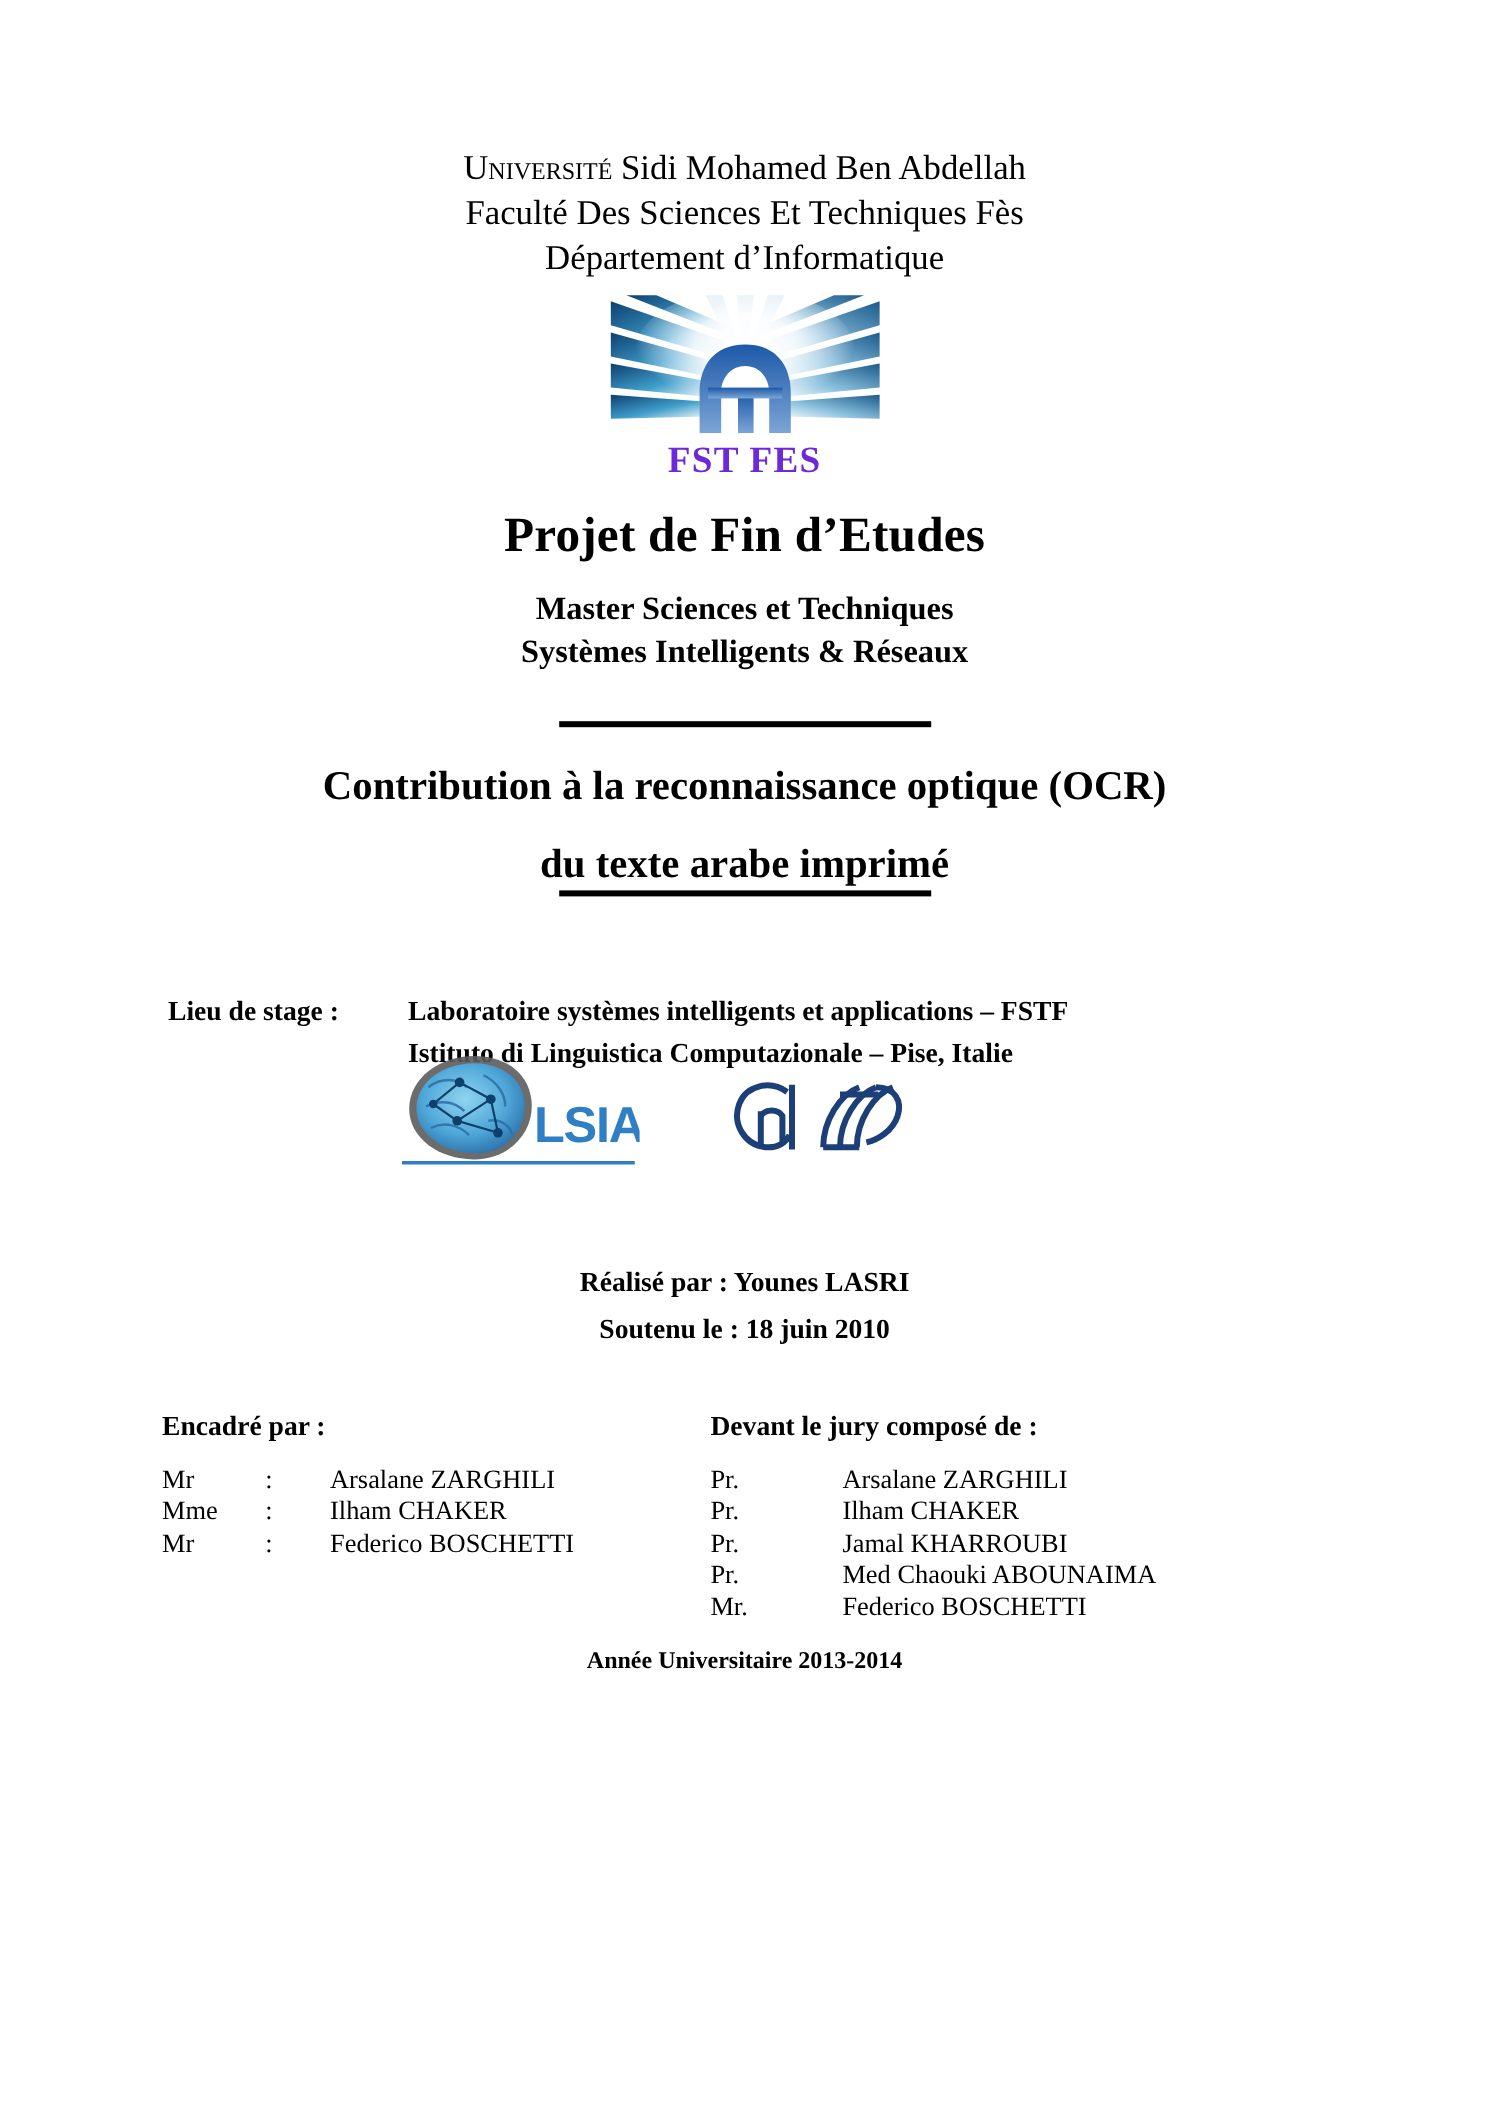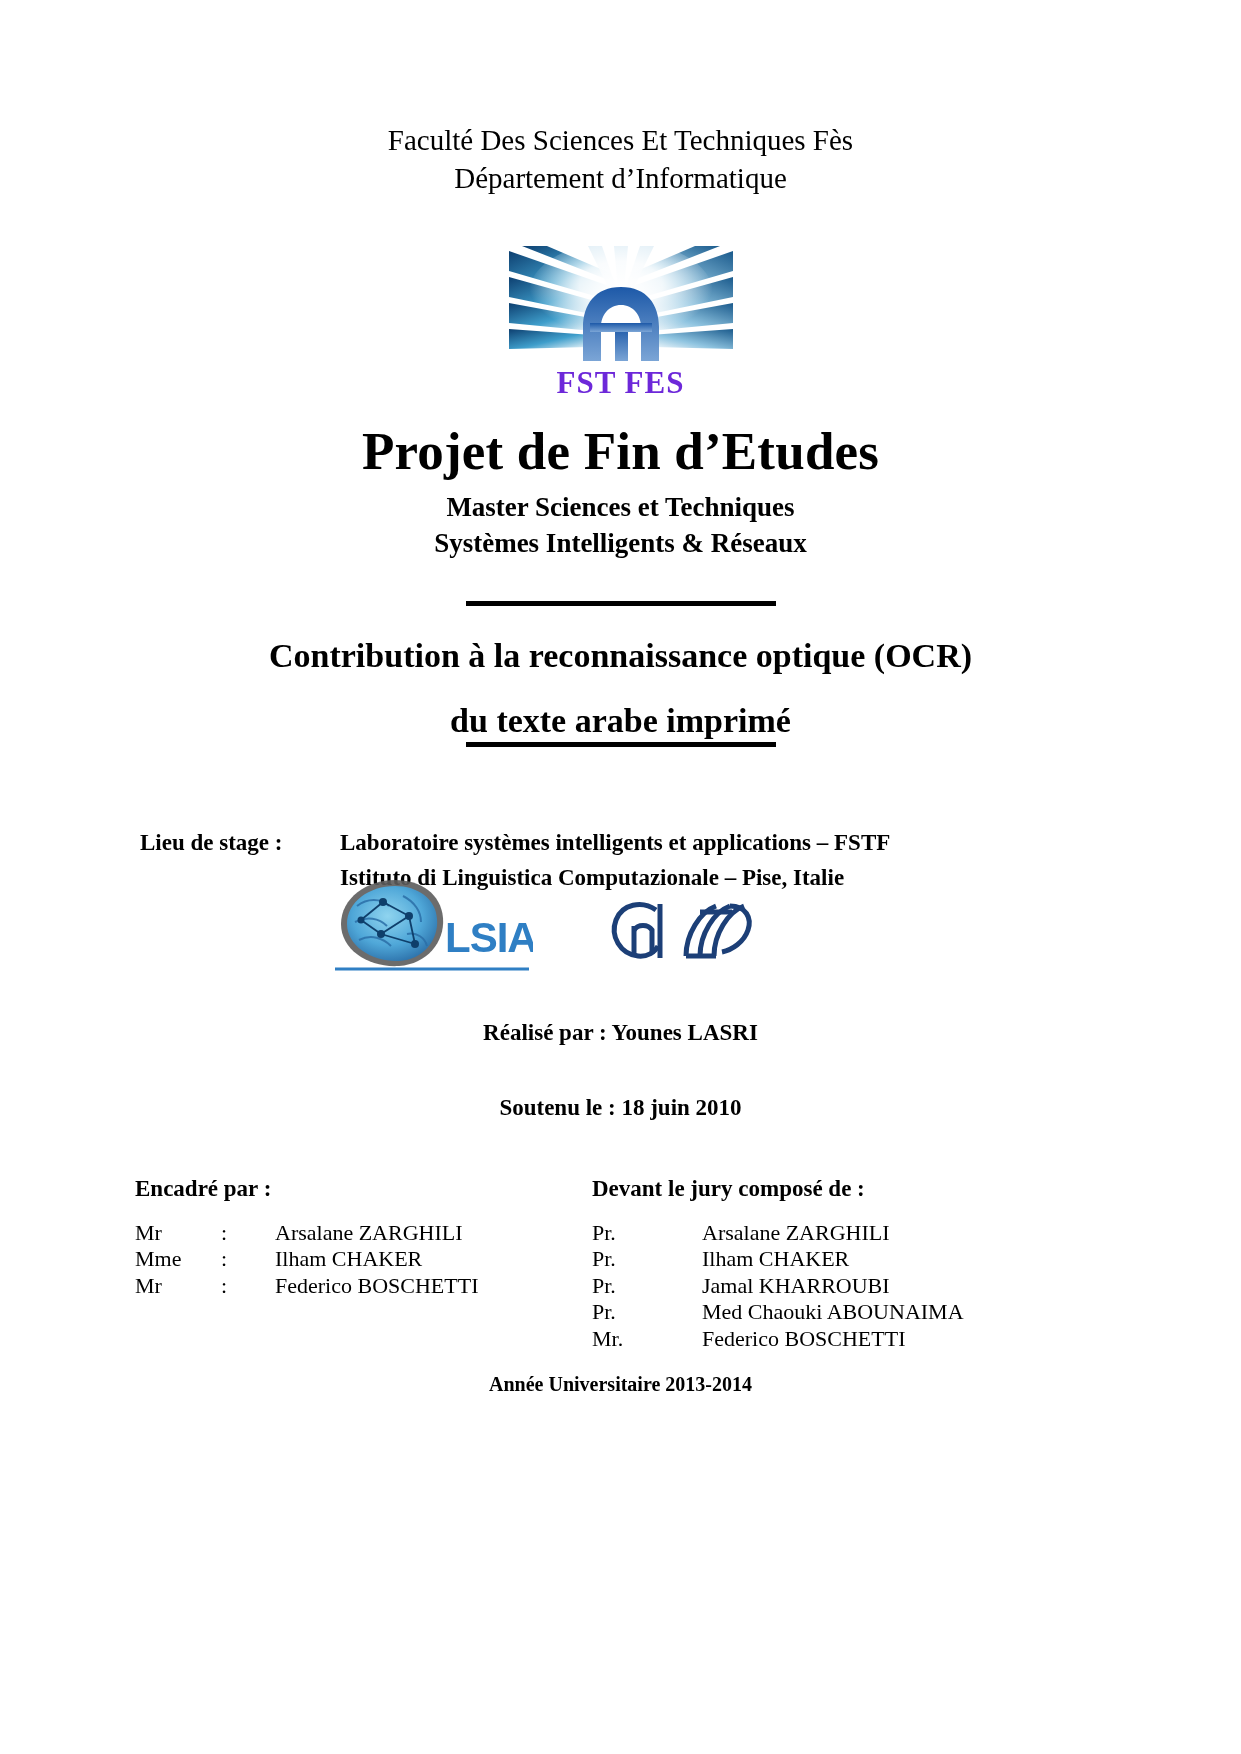--- a/index.html
+++ b/index.html
@@ -65,21 +65,21 @@
     font-family: "Liberation Serif", serif;
   }
 
   
   .pfe-title {
     position: absolute;
     top: 421px;
     left: 0;
     width: 1241px;
     text-align: center;
-    font-size: 53px;
+    font-size: 41px;
     font-weight: bold;
     letter-spacing: 0.2px;
   }
   .master-block {
     position: absolute;
     top: 489px;
     left: 0;
     width: 1241px;
     text-align: center;
     font-size: 27px;
@@ -144,21 +144,21 @@
     position: absolute;
     left: 600px;
     top: 10px;
     width: 175px;
     height: 100px;
   }
 
   
   .realise {
     position: absolute;
-    top: 1020px;
+    top: 1056px;
     left: 0;
     width: 1241px;
     text-align: center;
     font-size: 23px;
     font-weight: bold;
   }
   .soutenu {
     position: absolute;
     top: 1095px;
     left: 0;
@@ -207,20 +207,21 @@
     font-size: 20px;
     font-weight: bold;
   }
 </style>
 </head>
 <body>
 
 <div class="page">
 
   <div class="header">
+    <span class="line"><span class="smallcaps-first">Université</span><span> Sidi Mohamed Ben Abdellah</span></span>
     <span class="line">Faculté Des Sciences Et Techniques Fès</span>
     <span class="line">Département d’Informatique</span>
   </div>
 
   <div class="fst-logo">
     <div class="fst-burst">
       <svg width="258" height="118" viewBox="0 0 258 118">
         <defs>
           <linearGradient id="gb1" x1="0" y1="0" x2="1" y2="1">
             <stop offset="0" stop-color="#0d3f70"></stop>

